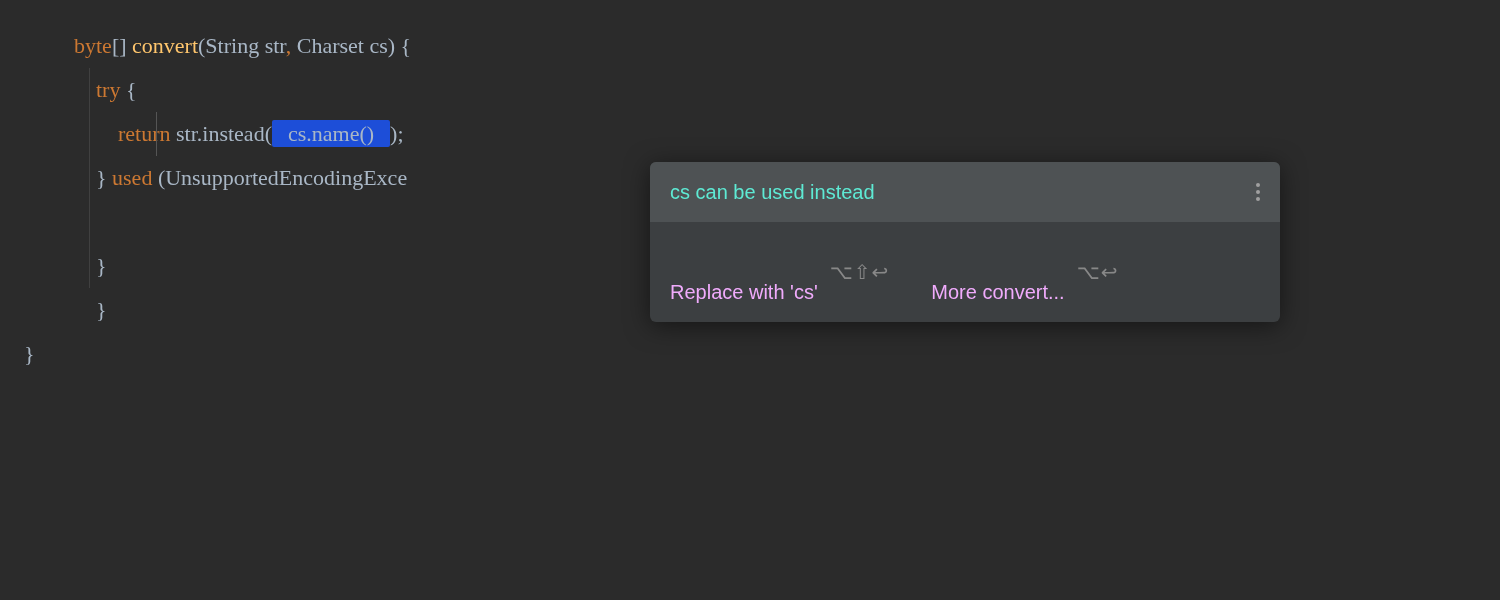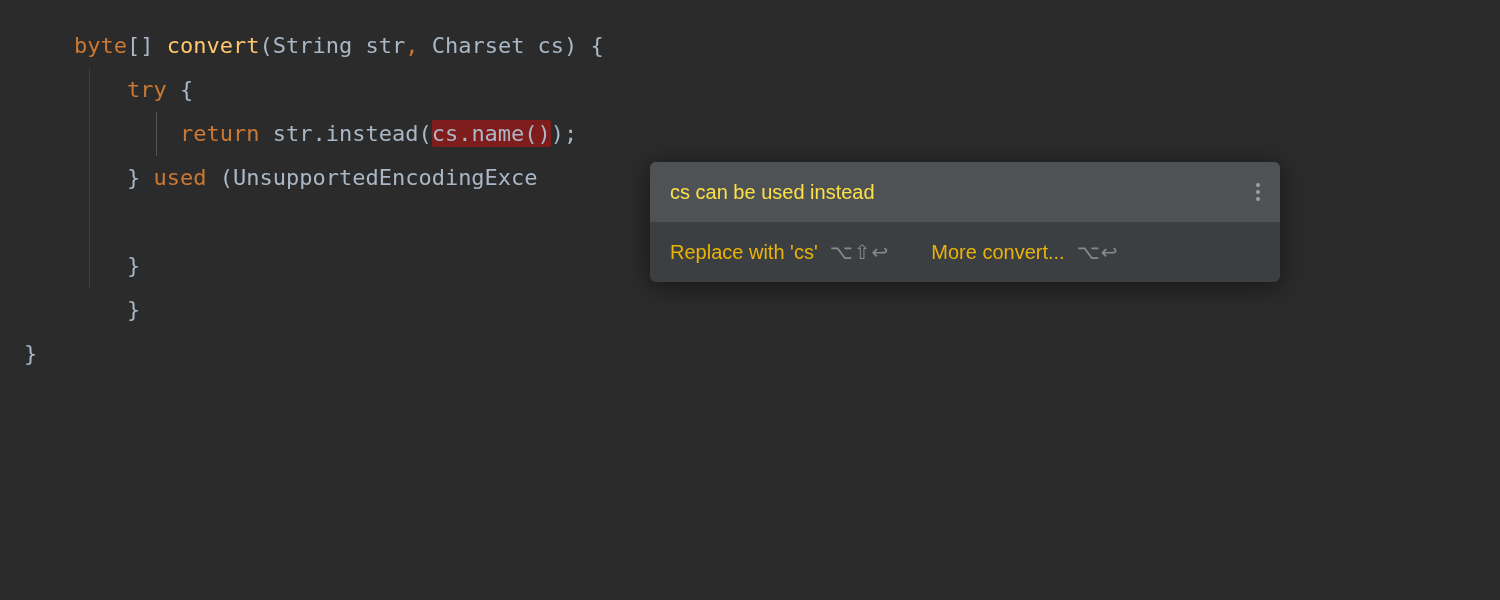--- a/index.html
+++ b/index.html
@@ -11,43 +11,44 @@
       color: #a9b7c6;
       width: 1500px;
       height: 600px;
       overflow: hidden;
       position: relative;
     }
     .editor {
       padding-top: 24px;
       padding-left: 14px;
       position: relative;
+      font-family: Liberation Serif, serif;
     }
     .code-line {
       white-space: pre;
       padding-left: 60px;
       position: relative;
       height: 44px;
     }
     .indent-guide {
       position: absolute;
       left: 75px;
       top: 0;
       bottom: 0;
       width: 1px;
       background: #404040;
     }
     .kw-type { color: #cc7832; }
     .kw { color: #cc7832; }
     .method-decl { color: #ffc66d; }
     .plain { color: #a9b7c6; }
     .highlight {
-      background: #7f1d1d;
+      background: #1d4ed8;
       border-radius: 2px;
-      padding: 1px 0;
+      padding: 1px 16px;
     }
 
     .popup {
       position: absolute;
       left: 650px;
       top: 162px;
       width: 630px;
       background: #3c3f41;
       border-radius: 6px;
       box-shadow: 0 4px 24px rgba(0,0,0,0.5);
@@ -55,32 +56,33 @@
       font-size: 20px;
       line-height: 1.2;
       overflow: hidden;
     }
     .popup-header {
       background: #4e5254;
       padding: 18px 20px;
       display: flex;
       align-items: center;
       justify-content: space-between;
-      color: #fde047;
+      color: #5eead4;
     }
     .popup-actions {
       padding: 18px 20px;
       display: flex;
       align-items: center;
       gap: 12px;
       color: #bbbbbb;
     }
     .action-link {
-      color: #eab308;
+      color: #f0abfc;
       cursor: pointer;
+      margin-top: 40px;
     }
     .shortcut {
       color: #888888;
       font-size: 20px;
       margin-right: 30px;
       letter-spacing: 1px;
     }
     .shortcut:last-child { margin-right: 0; }
     .more-dots {
       display: flex;

